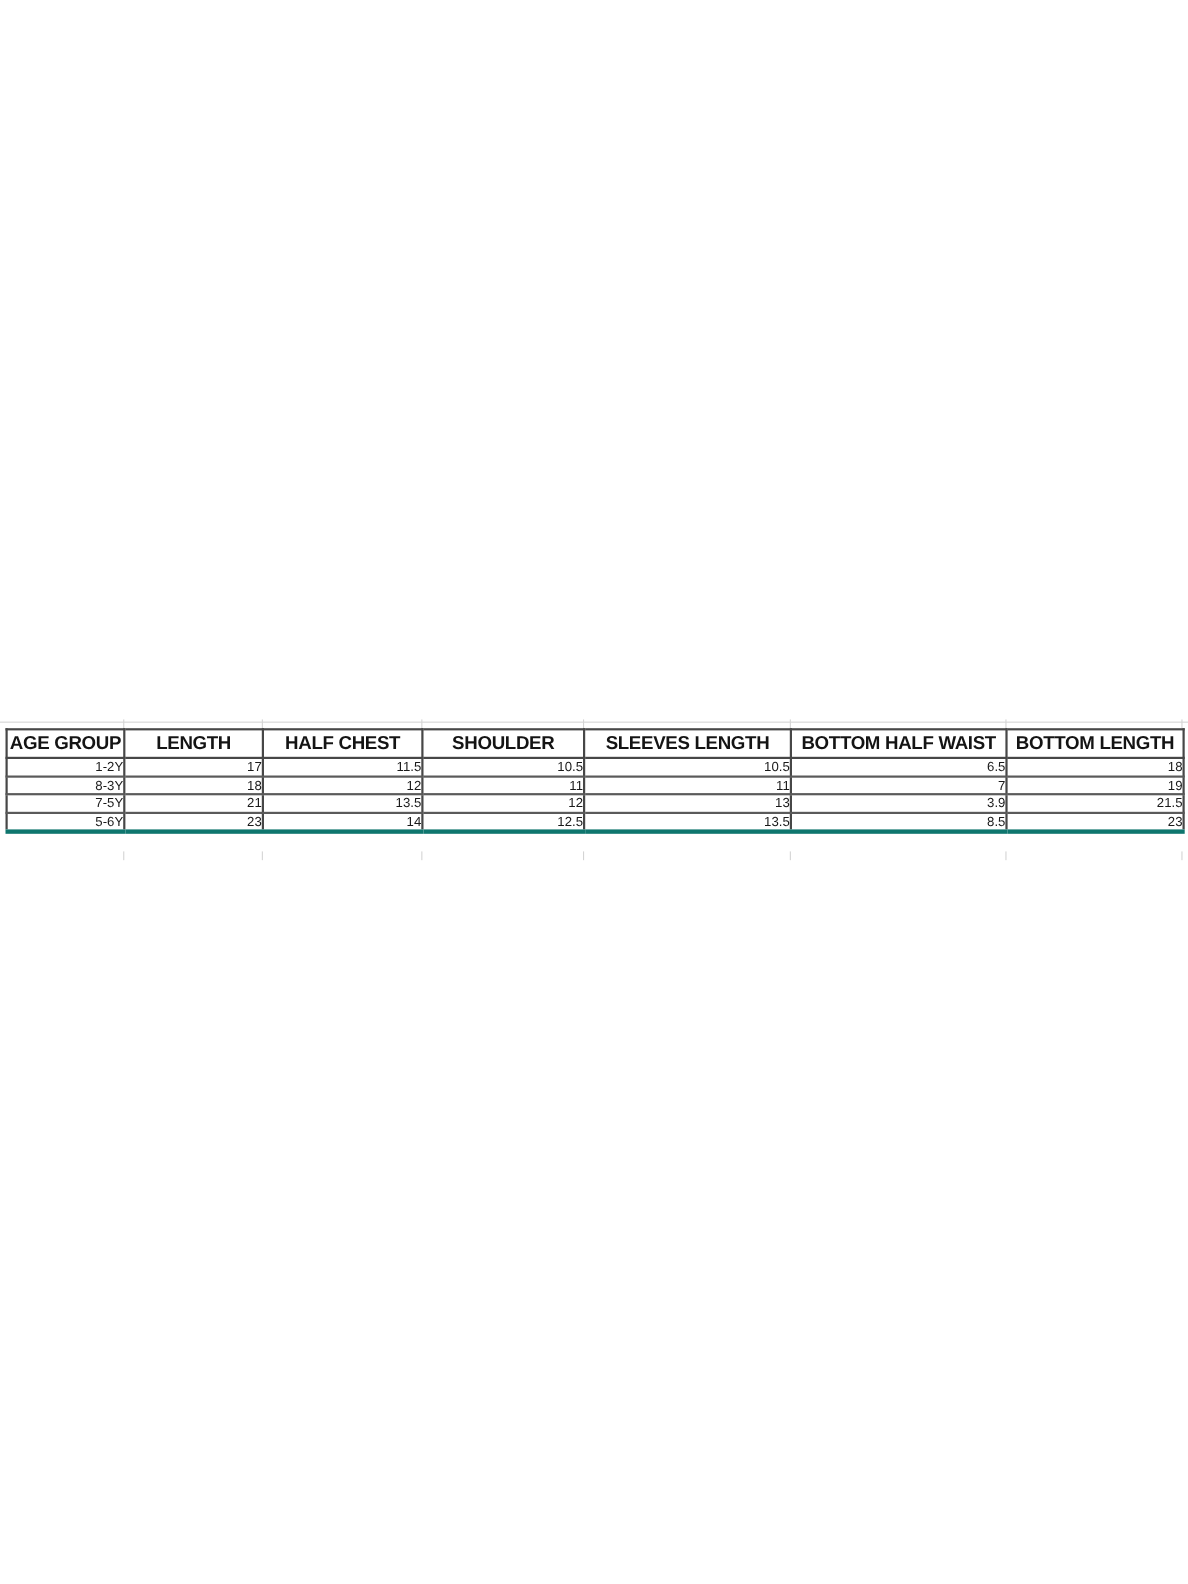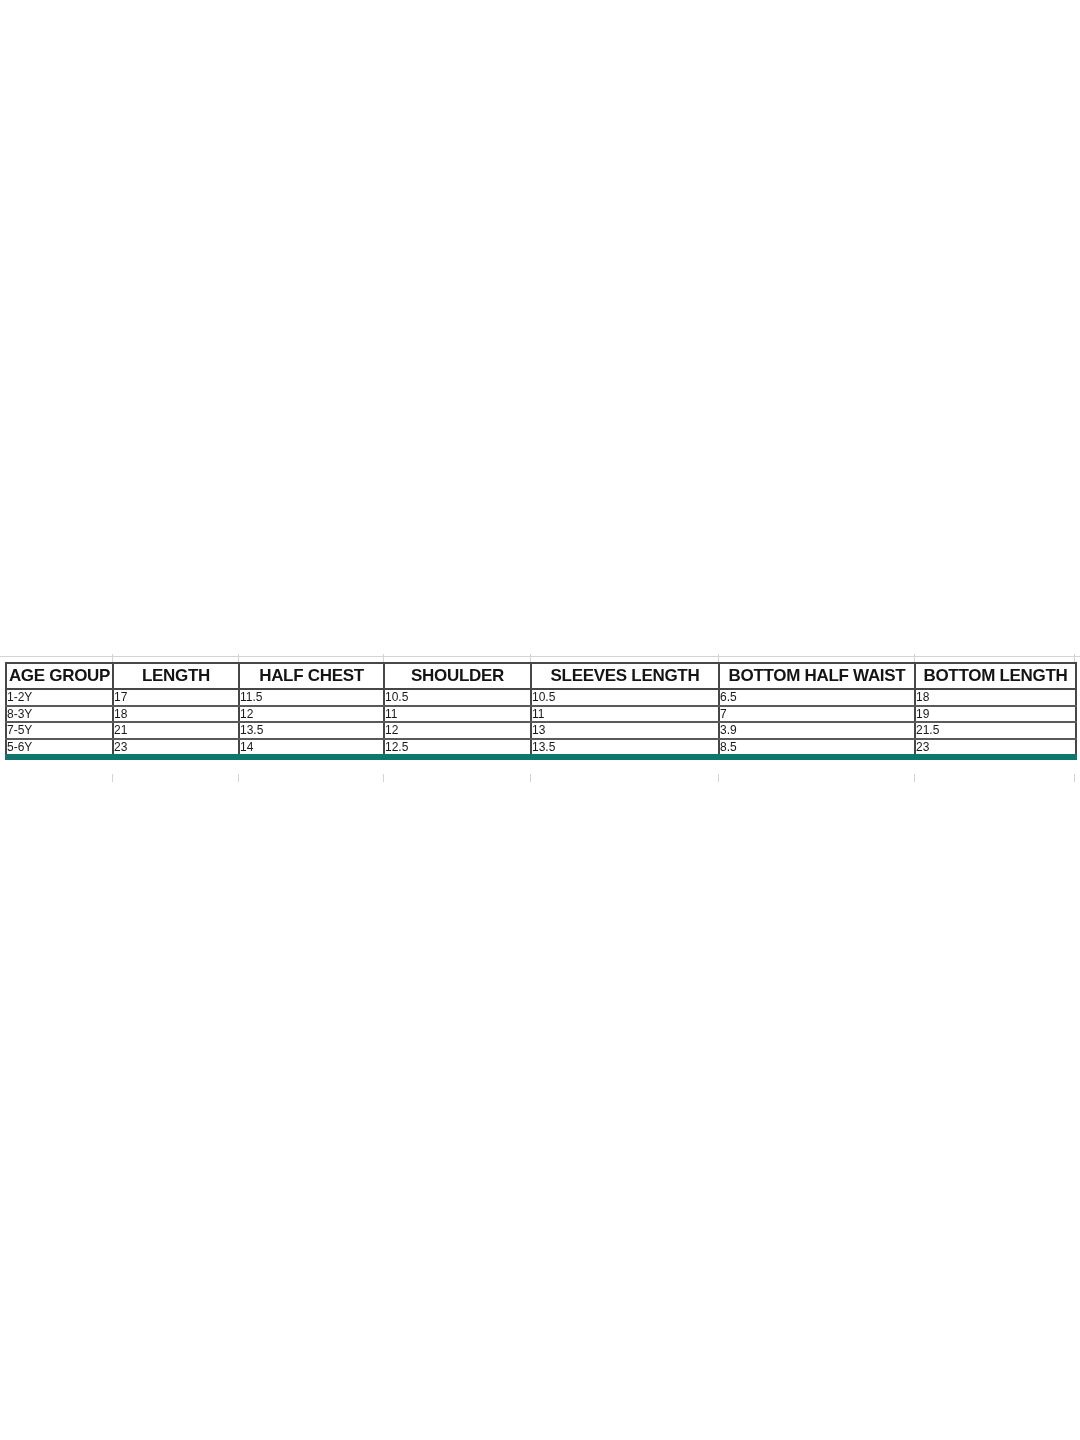--- a/index.html
+++ b/index.html
@@ -38,26 +38,26 @@
     overflow: hidden;
   }
   .size-table td {
     border: 2px solid #5a5a5a;
     border-left: 2px solid #474747;
     border-right: 2px solid #474747;
     padding: 0;
     height: 14.5px;
     font-size: 12px;
     color: #1a1a1a;
-    text-align: left;
+    text-align: right;
     vertical-align: middle;
     white-space: nowrap;
     margin-top: 36px;
   }
-  .size-table tr:last-child td { border-bottom: 6px solid #0f766e; }
+  .size-table tr:last-child td { border-bottom: 4px solid #0f766e; }
   
   .col-age    { width: 107px; }
   .col-length { width: 126px; }
   .col-chest  { width: 145px; }
   .col-shoulder { width: 147px; }
   .col-sleeves  { width: 188px; }
   .col-waist    { width: 196px; }
   .col-bottom   { width: 161px; }
   
   .artifact {

